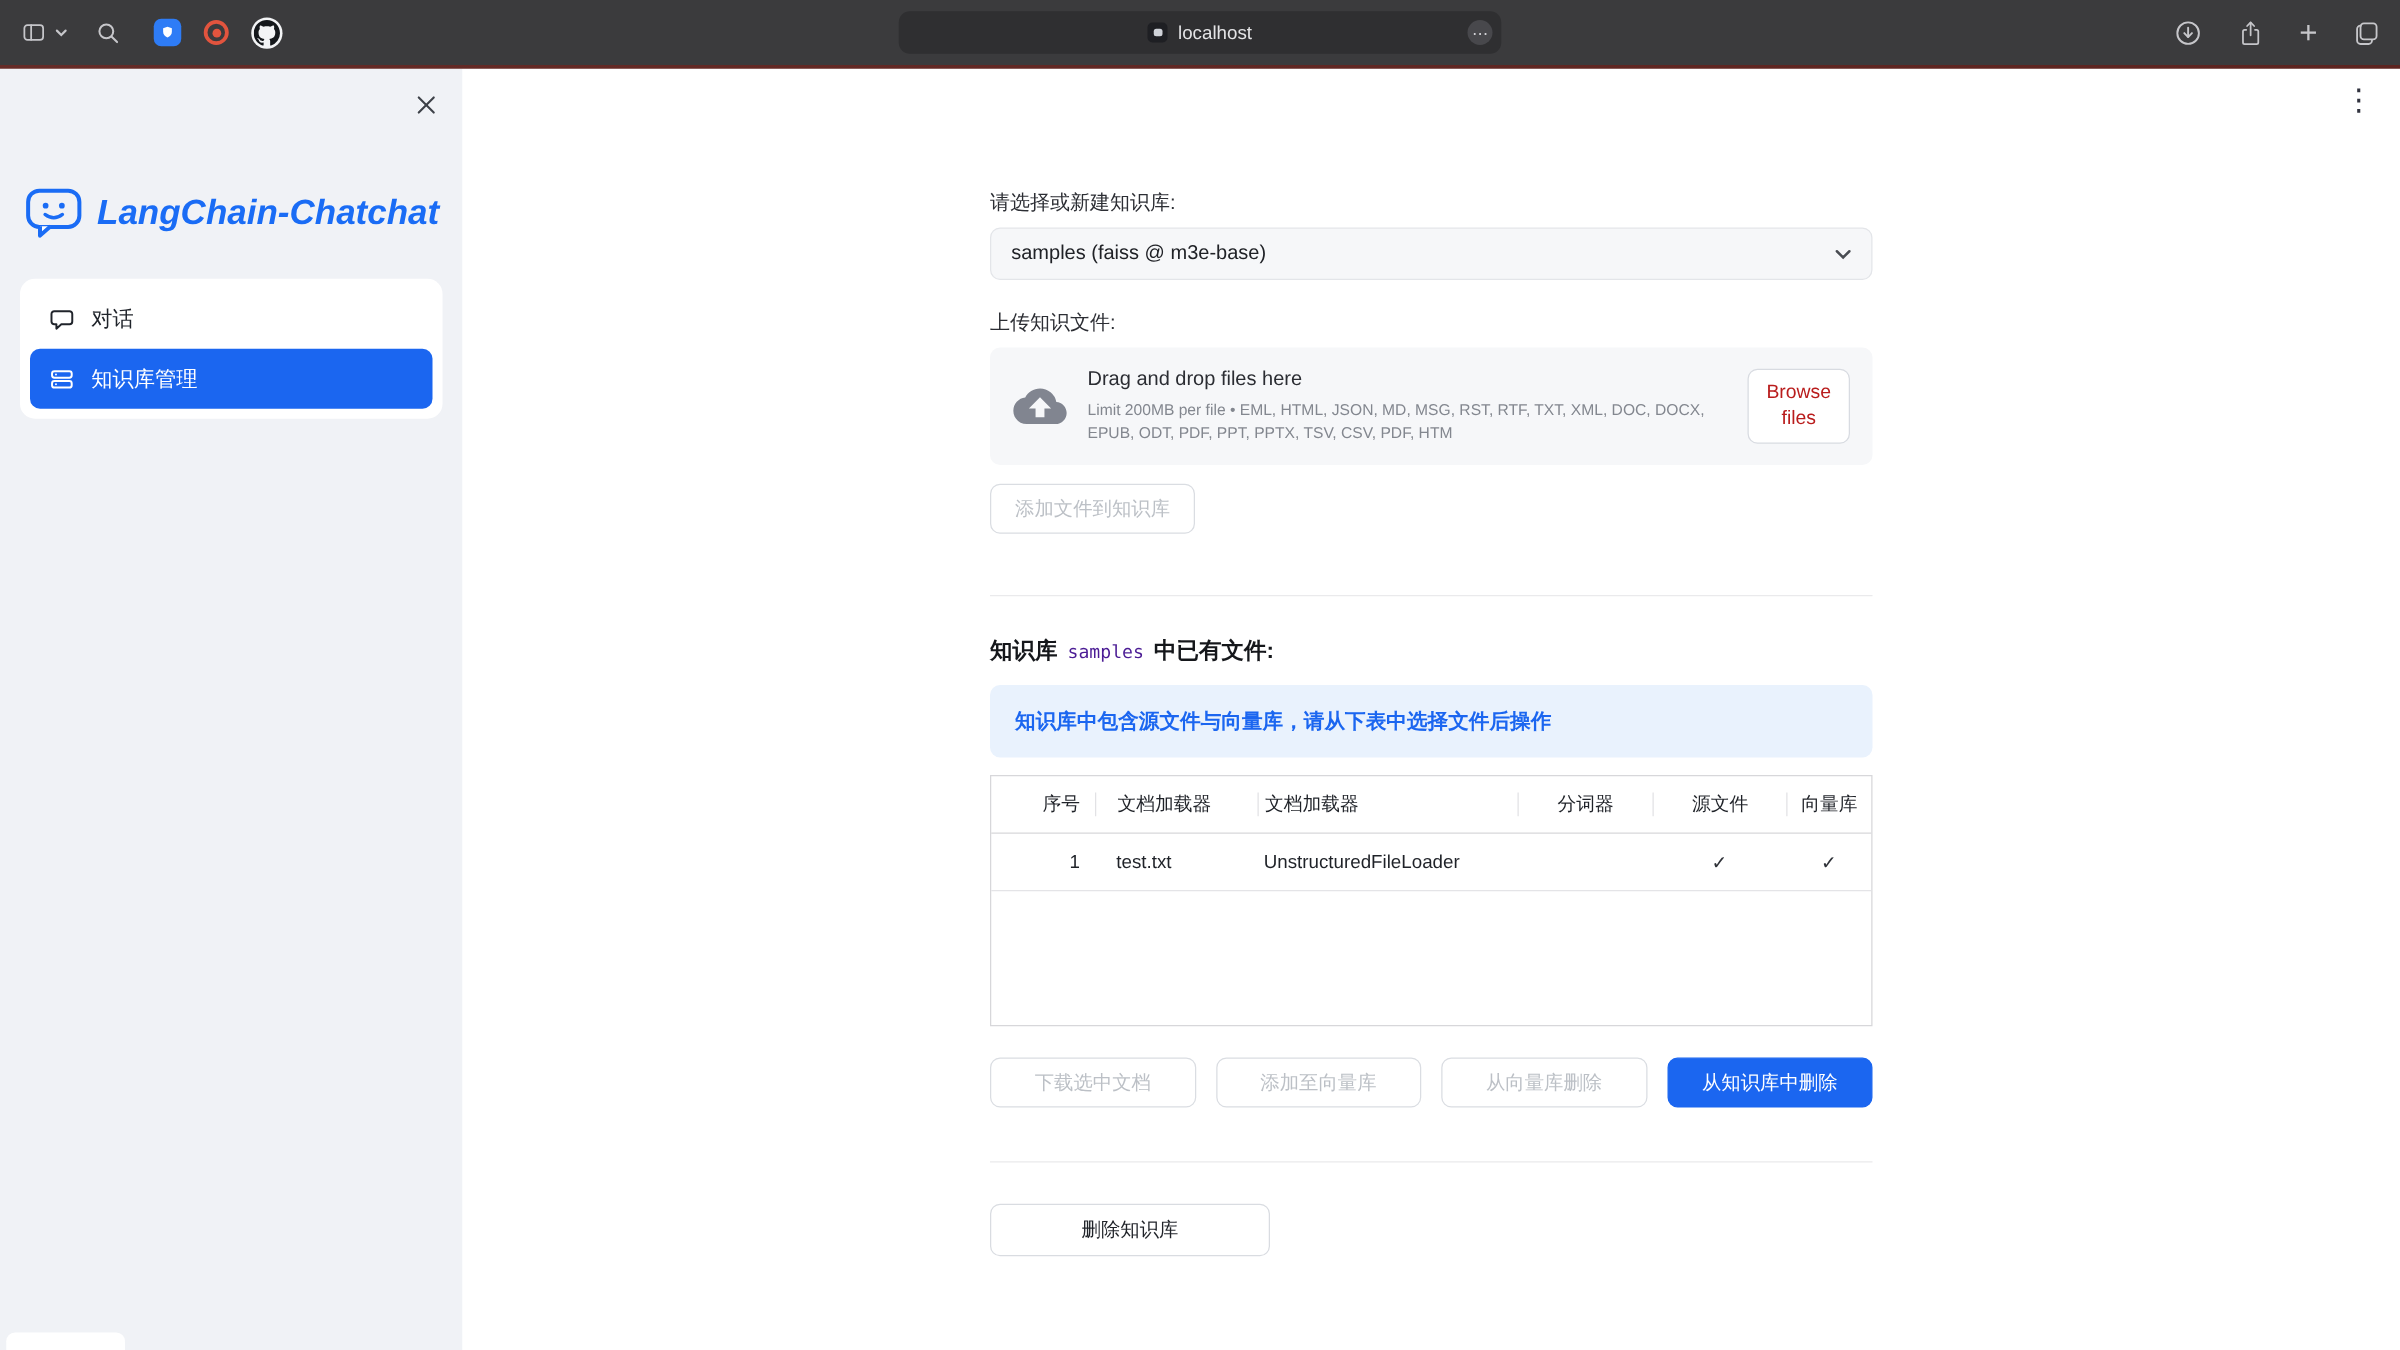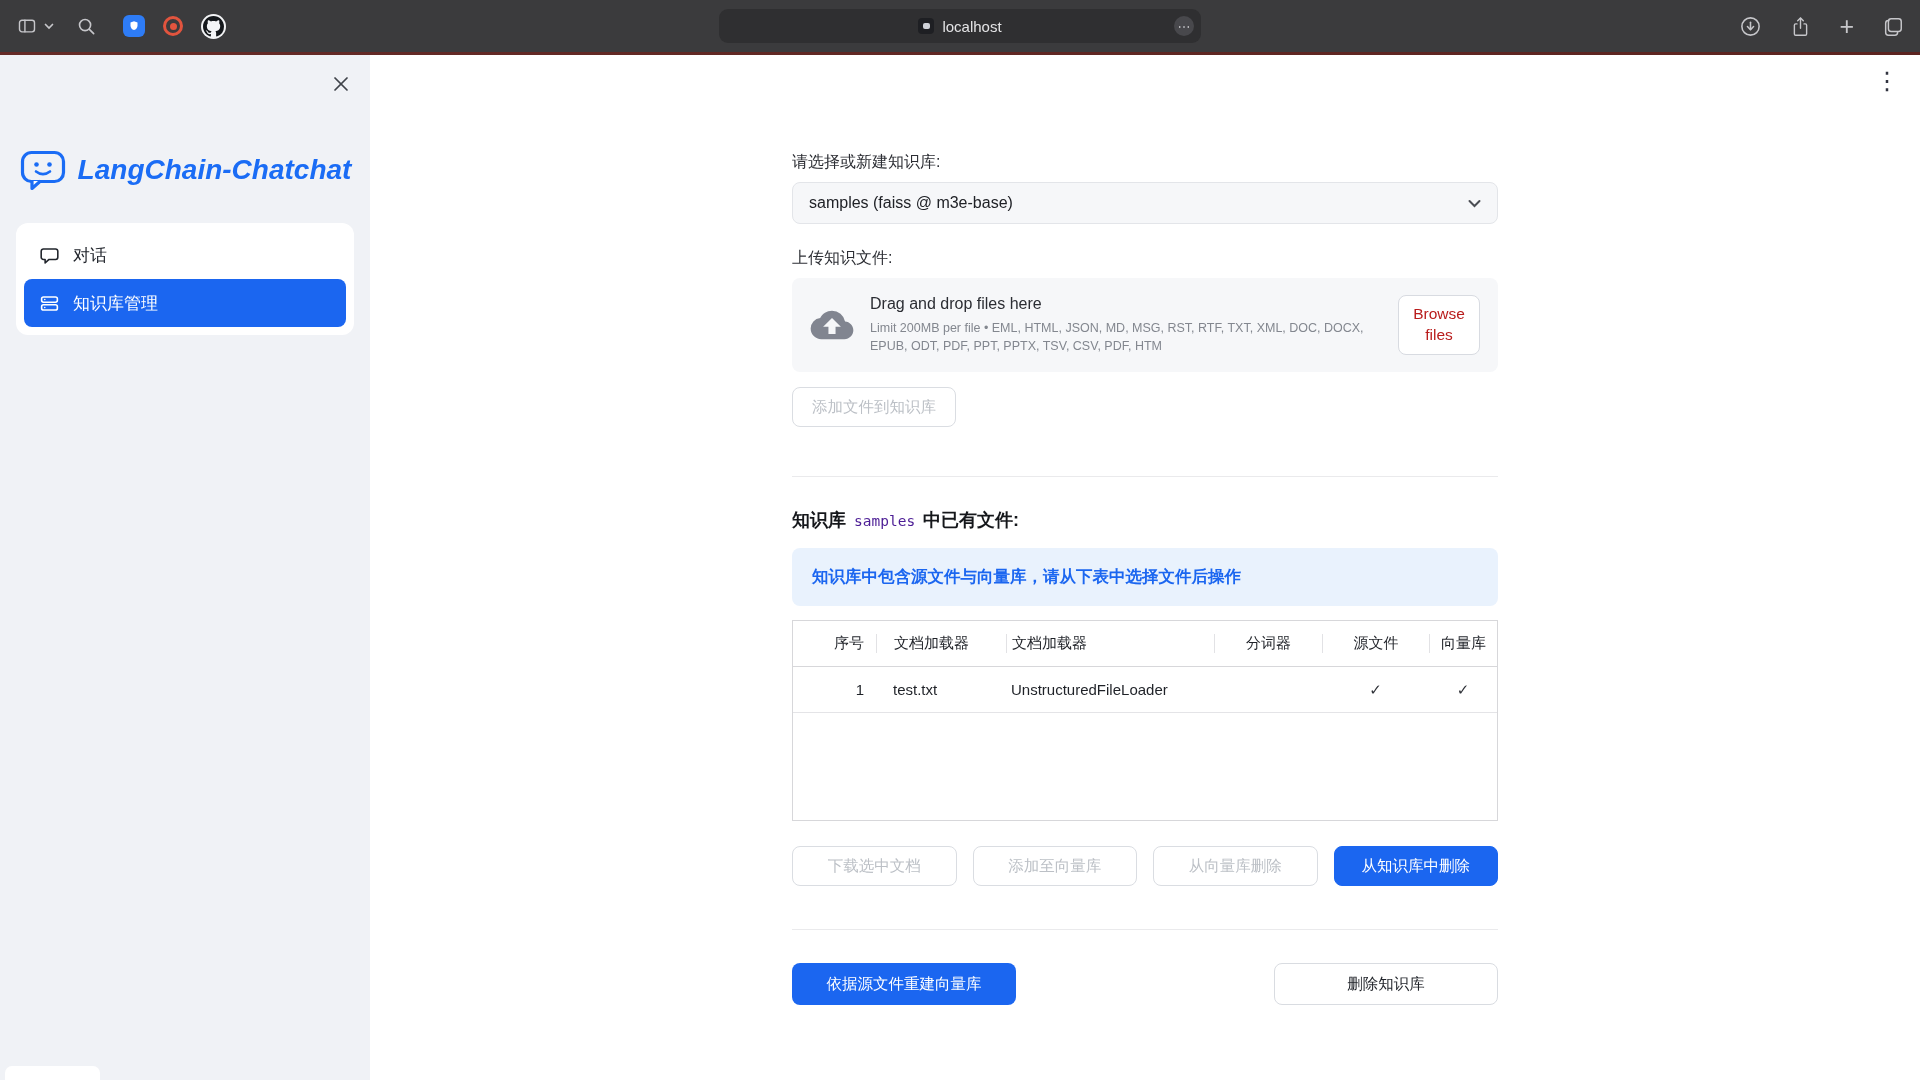--- a/index.html
+++ b/index.html
@@ -325,18 +325,17 @@
     <div class="actions">
       <div class="act-btn btn-disabled">下载选中文档</div>
       <div class="act-btn btn-disabled">添加至向量库</div>
       <div class="act-btn btn-disabled">从向量库删除</div>
       <div class="act-btn btn-primary">从知识库中删除</div>
     </div>
 
     <hr class="divider div2">
 
     <div class="bottom-row">
-      <div class="rebuild-btn">依据源文件重建向量库</div>
       <div class="delete-btn">删除知识库</div>
     </div>
 
   </div>
 </div>
 
 </body></html>

